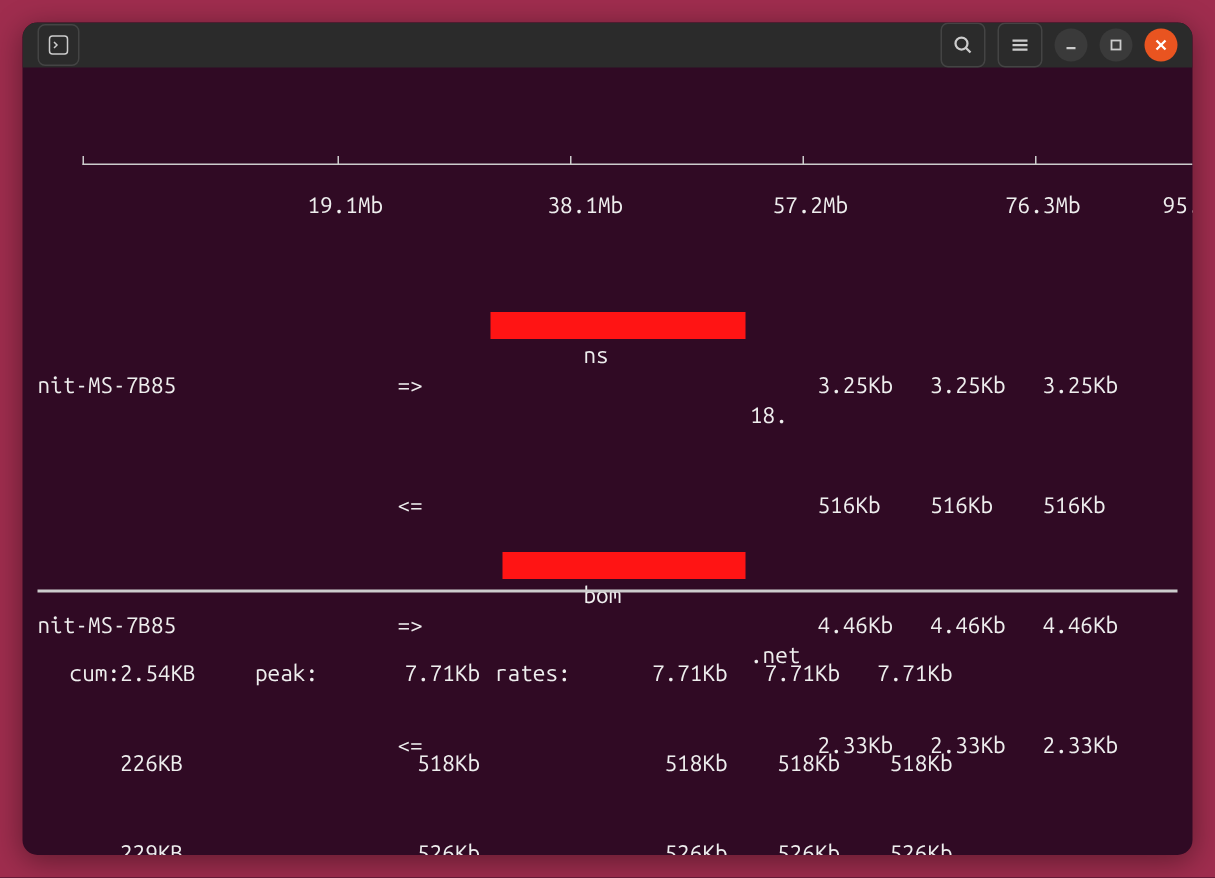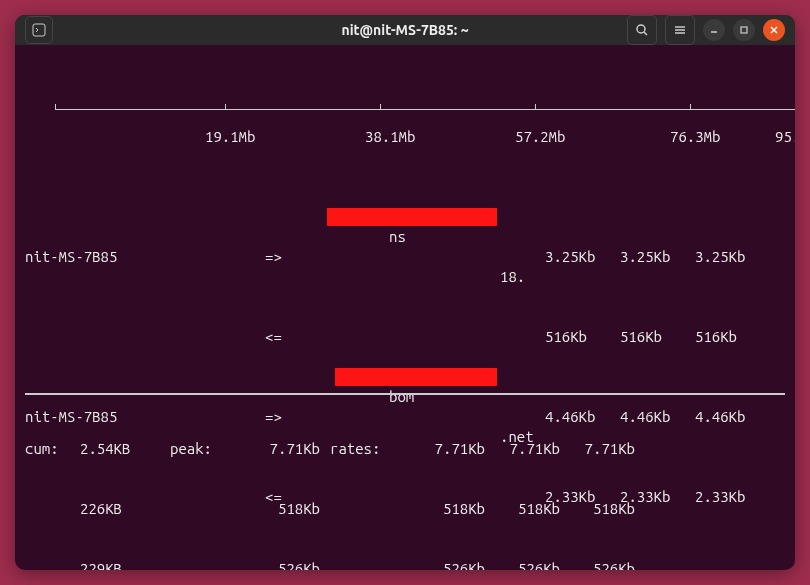--- a/index.html
+++ b/index.html
@@ -154,42 +154,41 @@
   .footer-divider {
     border-top: 2px solid #ccc;
     margin-bottom: 4px;
   }
   .frow {
     display: flex;
     height: 20px;
     align-items: center;
   }
   .f-label  { width: 130px; }
-  .f-cumlab { width: 55px; }
+  .f-cumlab { width: 55px; text-align: right; }
   .f-cum    { width: 80px; text-align: left;}
   .f-peaklab{ width: 70px; padding-left: 10px;}
   .f-peak   { width: 80px; text-align: right;}
   .f-rlab   { width: 80px; padding-left: 10px;}
   .f-r1     { width: 75px; text-align: right;}
   .f-r2     { width: 75px; text-align: right;}
   .f-r3     { width: 75px; text-align: right;}
   svg { display:block; }
 </style>
 </head>
 <body>
 
 <div class="window">
   <div class="titlebar">
     <div class="left-btn">
       <svg width="14" height="14" viewBox="0 0 14 14">
         <rect x="1" y="1" width="12" height="12" rx="2" fill="none" stroke="#ccc" stroke-width="1"></rect>
         <path d="M4 5 L6 7 L4 9" fill="none" stroke="#ccc" stroke-width="1"></path>
       </svg>
     </div>
-    <div class="title">nit@nit-MS-7B85: ~</div>
     <div class="right">
       <div class="iconbtn">
         <svg width="14" height="14" viewBox="0 0 14 14">
           <circle cx="6" cy="6" r="4" fill="none" stroke="#ccc" stroke-width="1.5"></circle>
           <line x1="9" y1="9" x2="12" y2="12" stroke="#ccc" stroke-width="1.5"></line>
         </svg>
       </div>
       <div class="iconbtn">
         <svg width="14" height="14" viewBox="0 0 14 14">
           <line x1="2" y1="4" x2="12" y2="4" stroke="#ccc" stroke-width="1.5"></line>

